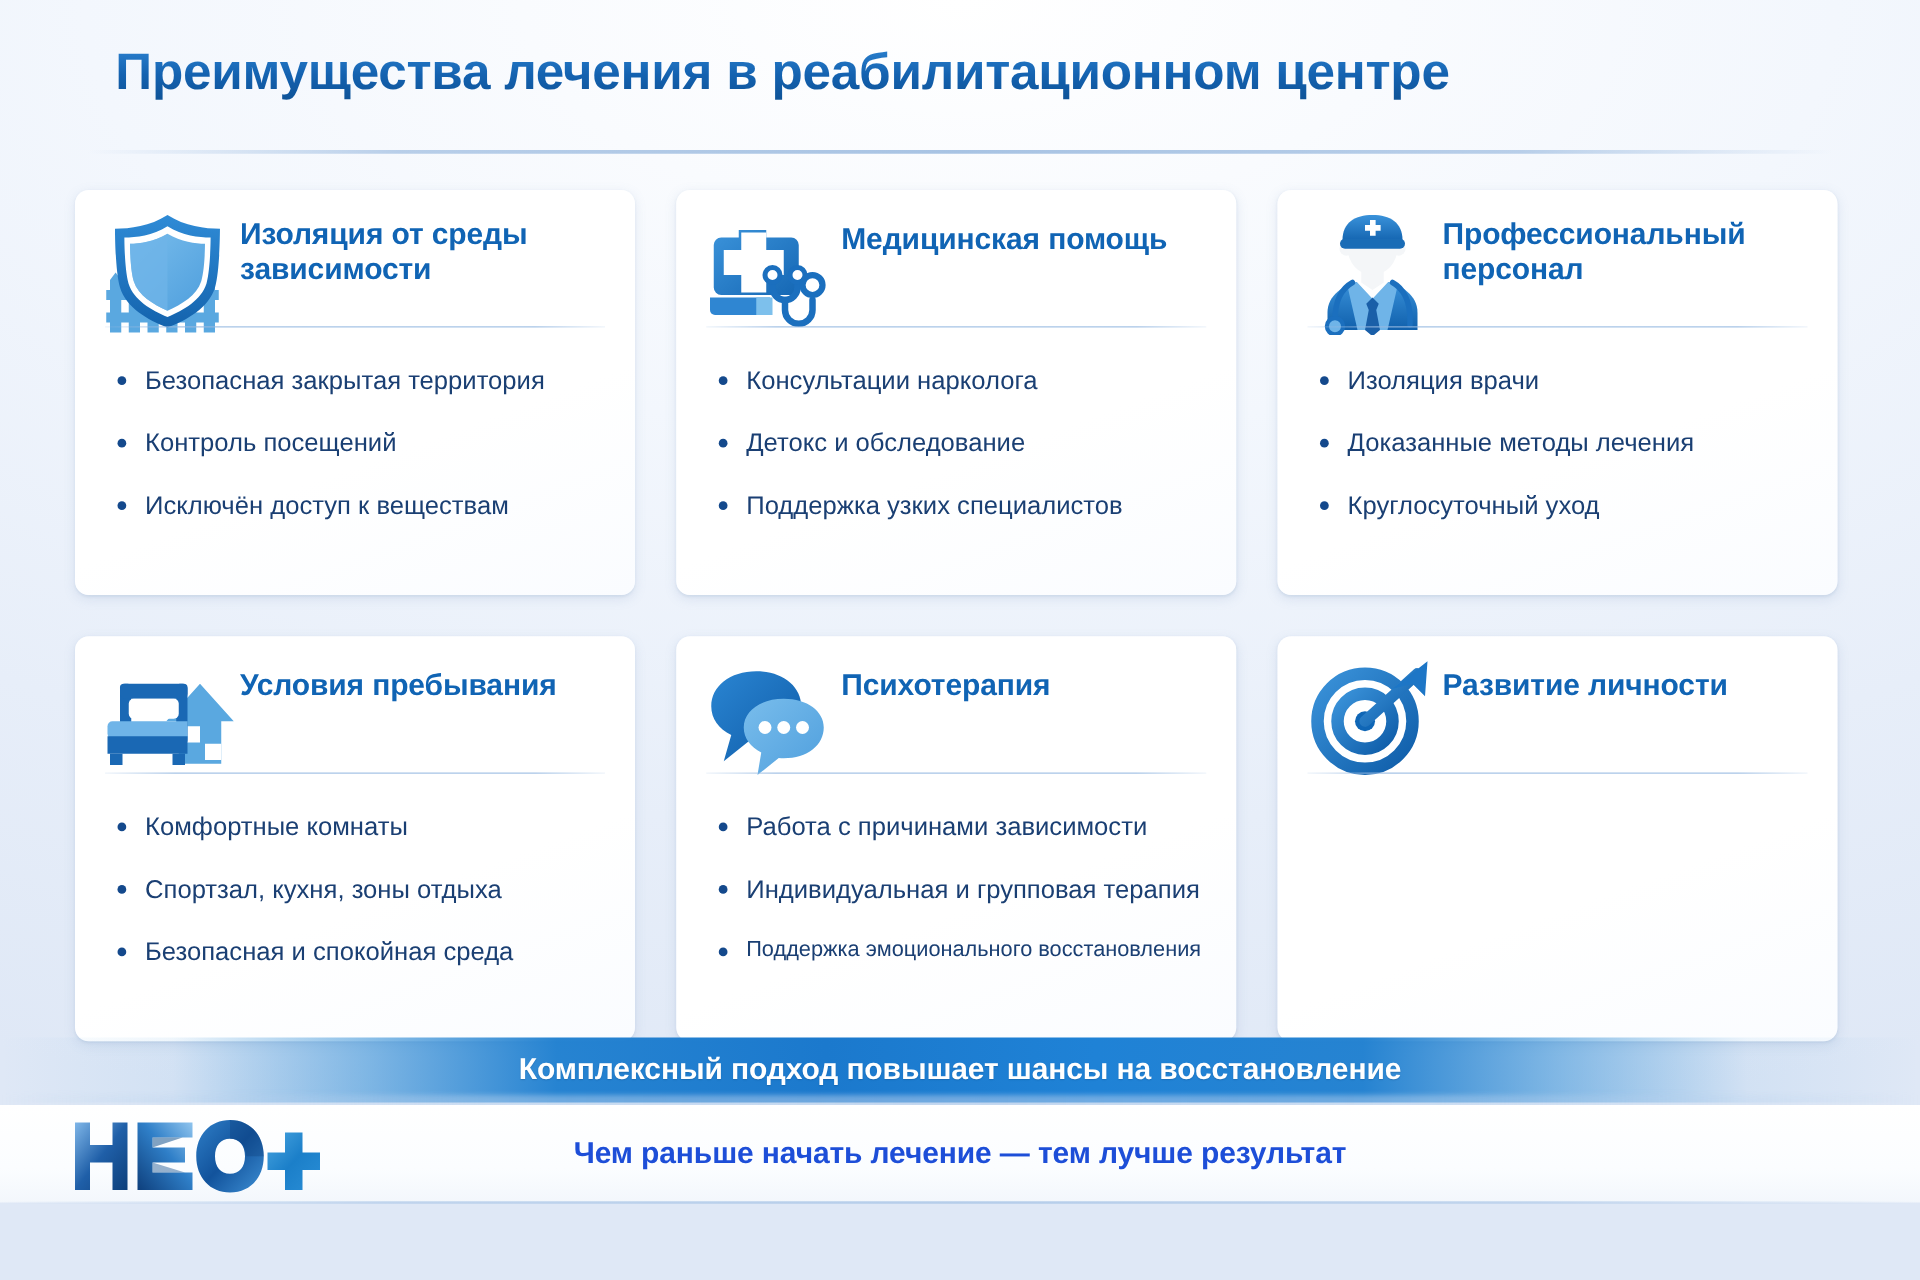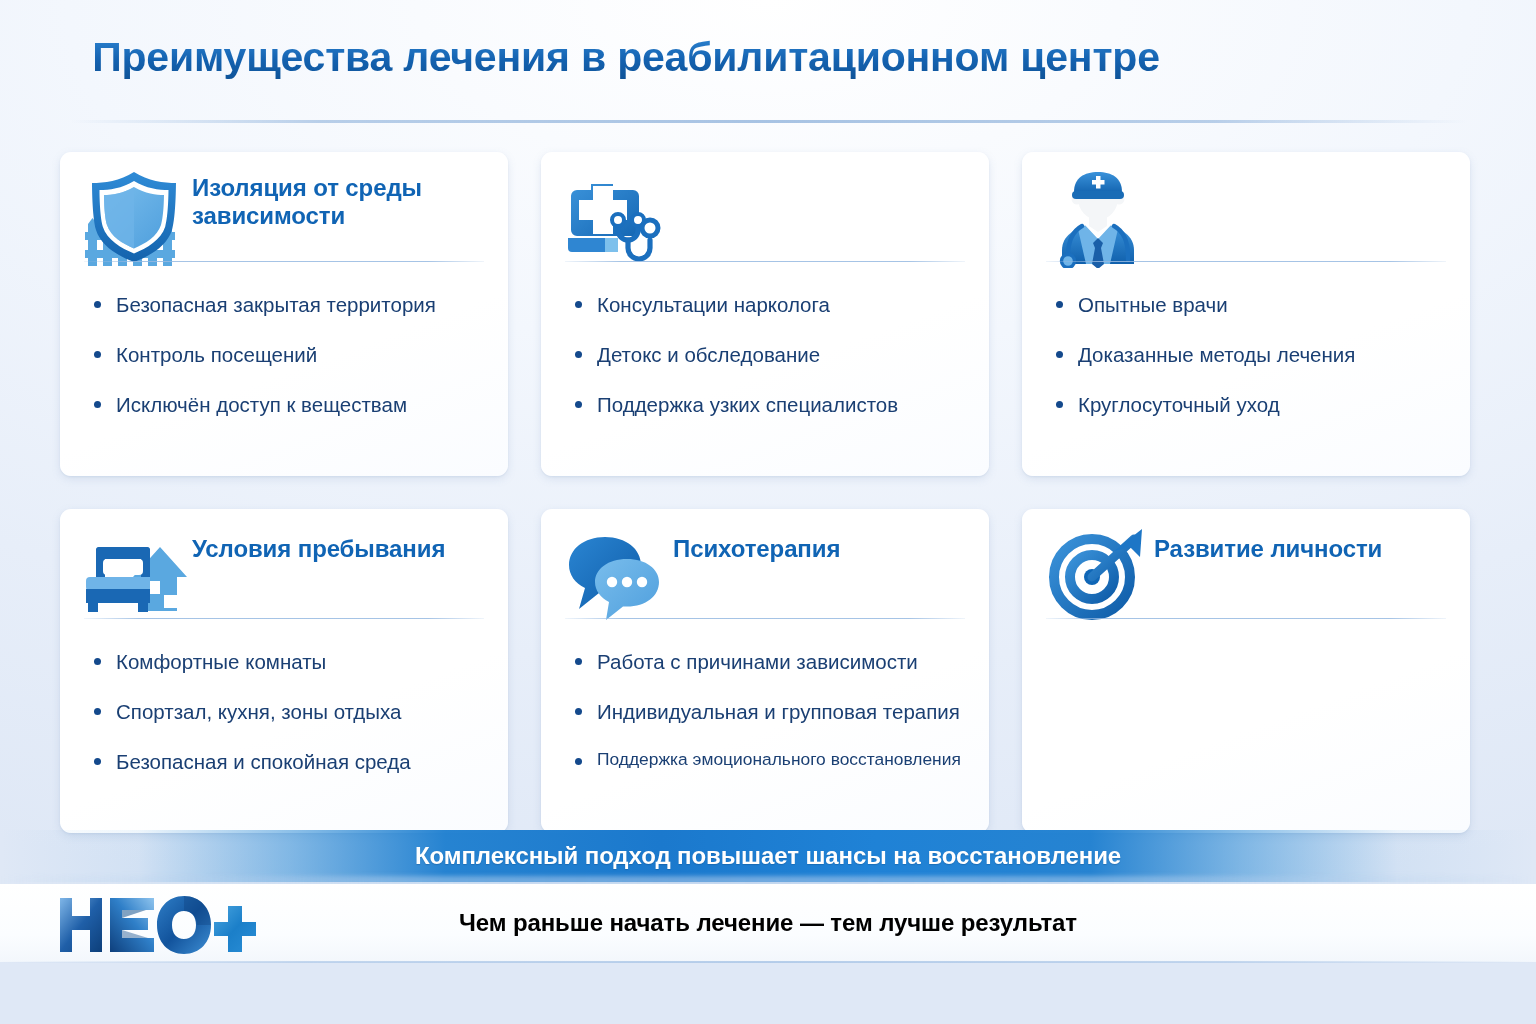--- a/index.html
+++ b/index.html
@@ -119,21 +119,21 @@
     position:absolute;left:0;top:961px;width:1536px;height:2px;
     background:linear-gradient(90deg,rgba(190,212,238,0) 0%,rgba(178,203,233,.75) 20%,rgba(172,199,231,.85) 50%,rgba(178,203,233,.75) 80%,rgba(190,212,238,0) 100%);
   }
   .logo{
     position:absolute;left:56px;top:892px;width:200px;height:68px;
   }
   .logo svg{display:block;width:100%;height:100%;}
   .footer-tagline{
     position:absolute;left:0;top:884px;width:1536px;height:78px;
     display:flex;align-items:center;justify-content:center;
-    color:#000000;font-size:24px;font-weight:bold;letter-spacing:-0.1px;
+    color:#1d4ed8;font-size:24px;font-weight:bold;letter-spacing:-0.1px;
   }
 </style>
 </head>
 <body>
 
 <div id="stage">
 
   <div class="title-wrap">
     <div class="title">Преимущества лечения в реабилитационном центре</div>
   </div>
@@ -211,20 +211,21 @@
 
             <g fill="none" stroke="#1b6fbe" stroke-width="5.2" stroke-linecap="round">
               <path d="M53 54 v8 a10 10 0 0 0 10 10 a10 10 0 0 0 10 -10 v-8"></path>
               <path d="M63 72 v8 a11 11 0 0 0 11 11 a11 11 0 0 0 11 -11 v-8"></path>
             </g>
             <circle cx="53" cy="52" r="6" fill="#ffffff" stroke="#1b6fbe" stroke-width="4"></circle>
             <circle cx="73" cy="52" r="6" fill="#ffffff" stroke="#1b6fbe" stroke-width="4"></circle>
             <circle cx="85" cy="60" r="8" fill="#ffffff" stroke="#1b6fbe" stroke-width="5"></circle>
           </svg>
         </div>
+        <div class="card-title">Медицинская помощь</div>
         <div class="head-rule"></div>
       </div>
       <ul class="bullets">
         <li><span class="dot"></span><span>Консультации нарколога</span></li>
         <li><span class="dot"></span><span>Детокс и обследование</span></li>
         <li><span class="dot"></span><span>Поддержка узких специалистов</span></li>
       </ul>
     </div>
 
     <div class="card">
@@ -257,24 +258,25 @@
             <rect x="26" y="23" width="52" height="8" rx="4" fill="#1a6cb6"></rect>
             <path d="M50 8 h4.5 v4 h4 v4.5 h-4 v4 h-4.5 v-4 h-4 v-4.5 h4 z" fill="#ffffff"></path>
 
             <g fill="none" stroke="#1b6fbe" stroke-width="4.4" stroke-linecap="round">
               <path d="M36 58 c-11 6 -14 18 -14 30 v8"></path>
               <path d="M68 58 c11 6 14 18 14 30 v4"></path>
             </g>
             <circle cx="22" cy="93" r="6.5" fill="#6fb4e8" stroke="#1b6fbe" stroke-width="3.4"></circle>
           </svg>
         </div>
+        <div class="card-title two-line">Профессиональный персонал</div>
         <div class="head-rule"></div>
       </div>
       <ul class="bullets">
-        <li><span class="dot"></span><span>Опытные врачи</span></li>
+        <li><span class="dot"></span><span>Изоляция врачи</span></li>
         <li><span class="dot"></span><span>Доказанные методы лечения</span></li>
         <li><span class="dot"></span><span>Круглосуточный уход</span></li>
       </ul>
     </div>
 
     <div class="card">
       <div class="card-head">
         <div class="icon-slot">
           <svg viewBox="0 0 104 100" xmlns="http://www.w3.org/2000/svg">
 

